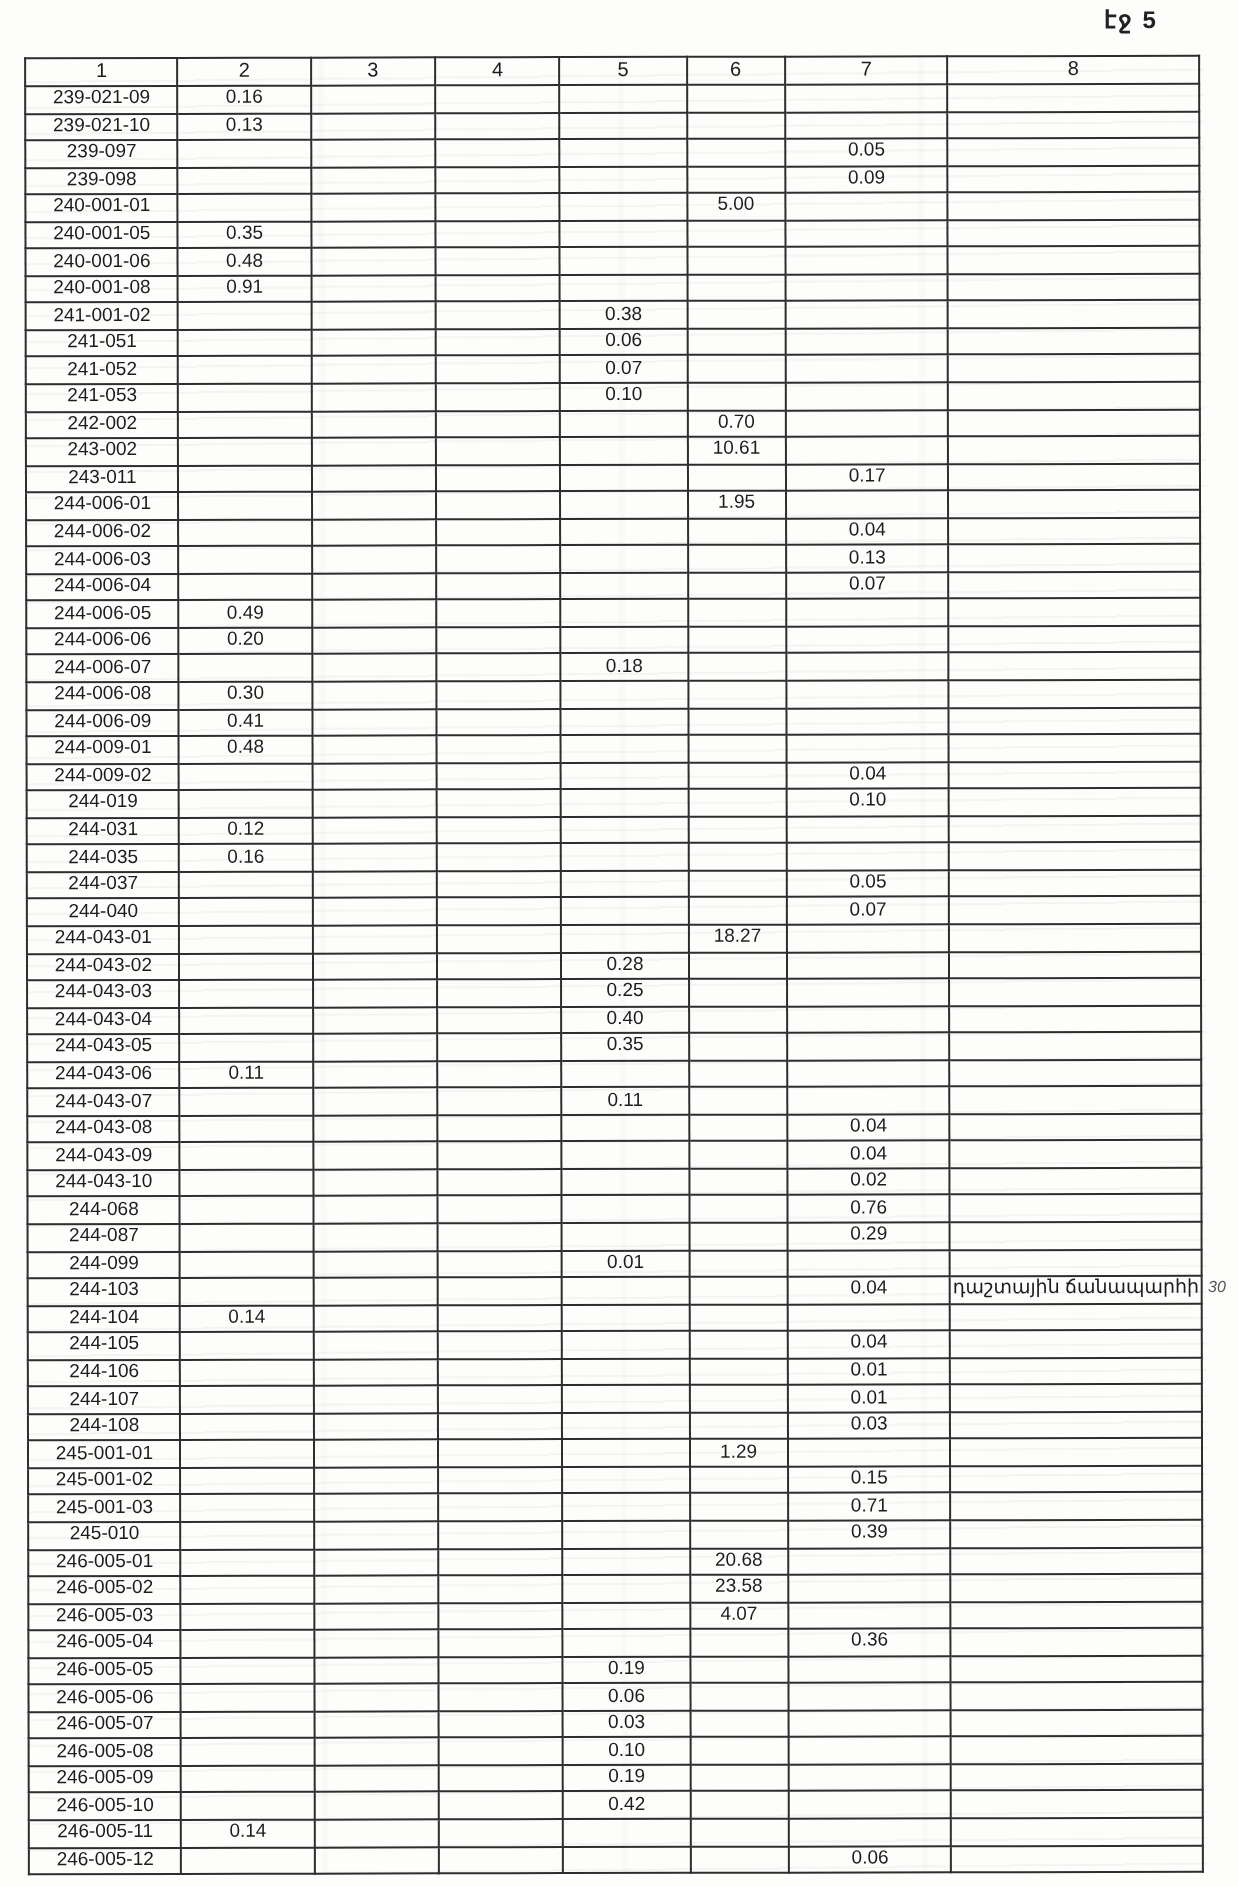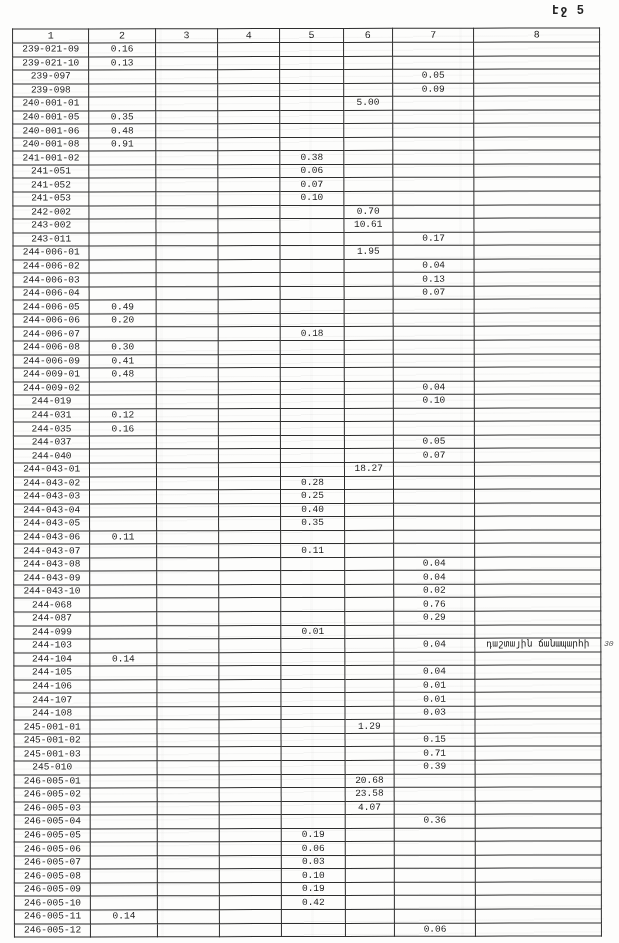--- a/index.html
+++ b/index.html
@@ -5,21 +5,21 @@
   html, body {
     margin: 0;
     padding: 0;
     background: #ffffff;
   }
   #page {
     position: relative;
     width: 619px;
     height: 943px;
     background: #fdfdfc;
-    font-family: Liberation Mono, monospace;
+    font-family: Liberation Sans, sans-serif;
     color: #1c1c1c;
     overflow: hidden;
   }
   .page-label {
     position: absolute;
     top: 3px;
     left: 552px;
     font-size: 12px;
     font-weight: bold;
     letter-spacing: 1px;

